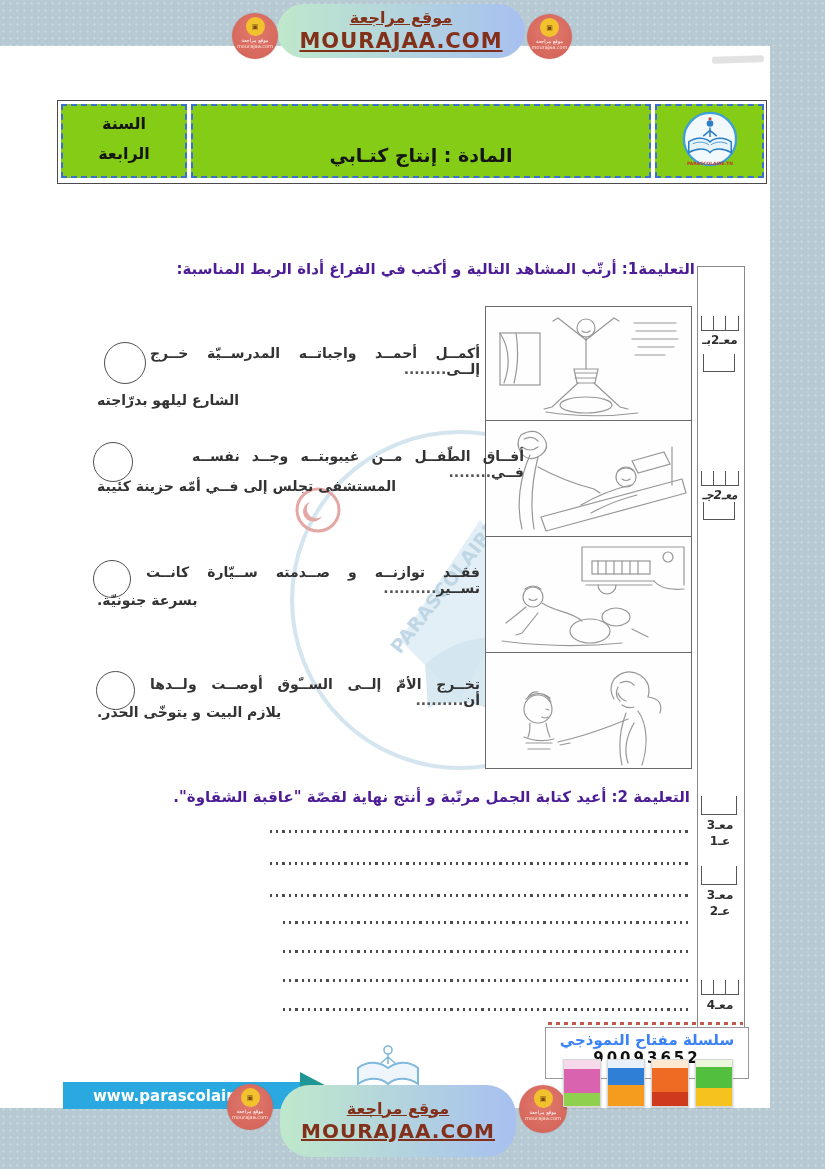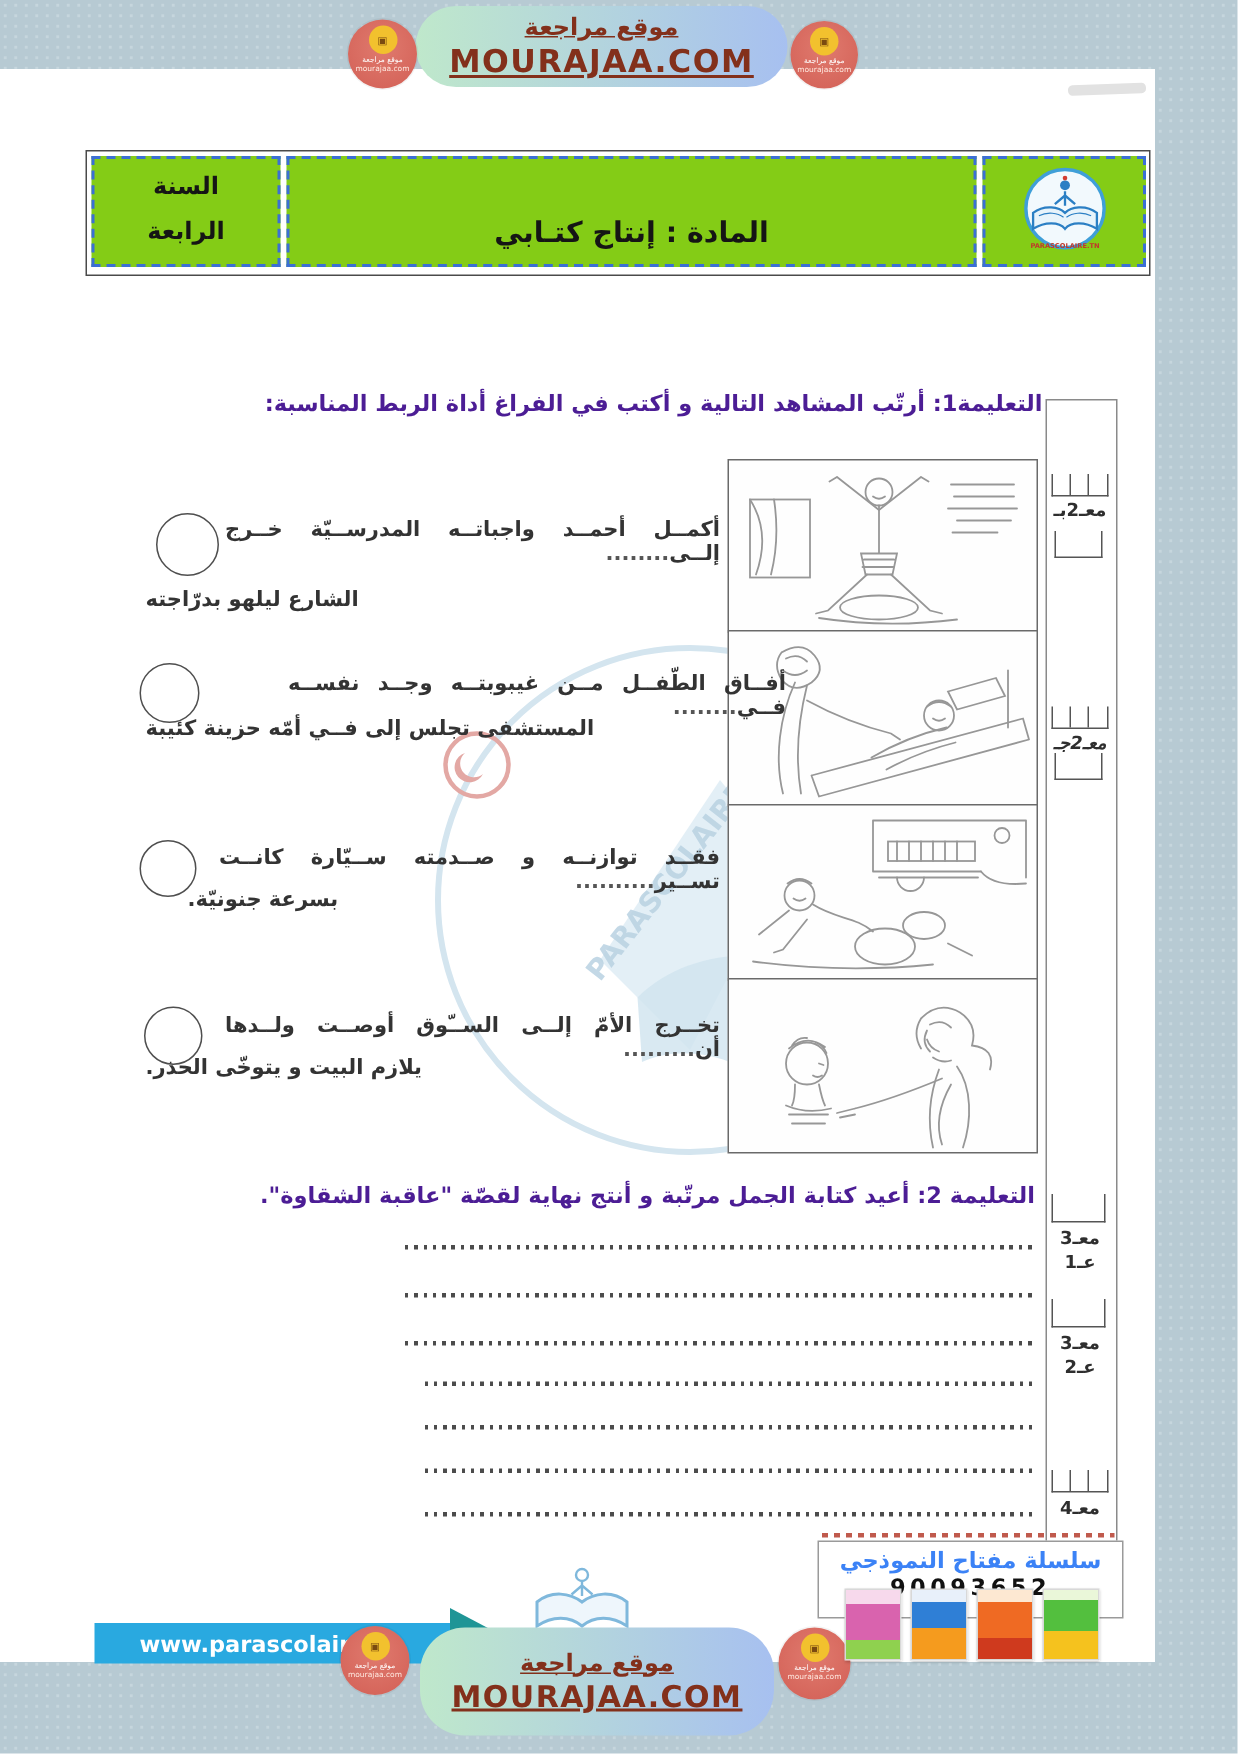--- a/index.html
+++ b/index.html
@@ -205,21 +205,21 @@
 <div class="abs ans-circle" style="left:93px;top:442px;width:38px;height:38px;"></div>
 <div class="abs item-l1 bodytxt" style="left:148px;top:448px;width:332px;margin-left:44px;">
   <span>أفــاق الطّفــل مــن غيبوبتــه وجــد نفســه فــي</span><span class="dots">........</span>
 </div>
 <div class="abs item-l2 bodytxt" style="left:97px;top:478px;">المستشفى تجلس إلى فــي أمّه حزينة كئيبة</div>
 
 <div class="abs ans-circle" style="left:93px;top:560px;width:36px;height:36px;"></div>
 <div class="abs item-l1 bodytxt" style="left:146px;top:564px;width:334px;">
   <span>فقــد توازنــه و صــدمته ســيّارة كانــت تســير</span><span class="dots">..........</span>
 </div>
-<div class="abs item-l2 bodytxt" style="left:97px;top:592px;margin-left:28px;">بسرعة جنونيّة.</div>
+<div class="abs item-l2 bodytxt" style="left:97px;top:592px;">بسرعة جنونيّة.</div>
 
 <div class="abs ans-circle" style="left:96px;top:671px;width:37px;height:37px;"></div>
 <div class="abs item-l1 bodytxt" style="left:150px;top:676px;width:330px;">
   <span>تخــرج الأمّ إلــى الســّوق أوصــت ولــدها أن</span><span class="dots">.........</span>
 </div>
 <div class="abs item-l2 bodytxt" style="left:97px;top:704px;">يلازم البيت و يتوخّى الحذر.</div>
 
 <div class="abs inst" style="left:195px;top:788px;width:495px;">
   <b>التعليمة 2:</b><span> أعيد كتابة الجمل مرتّبة و أنتج نهاية لقصّة "عاقبة الشقاوة".</span>
 </div>

